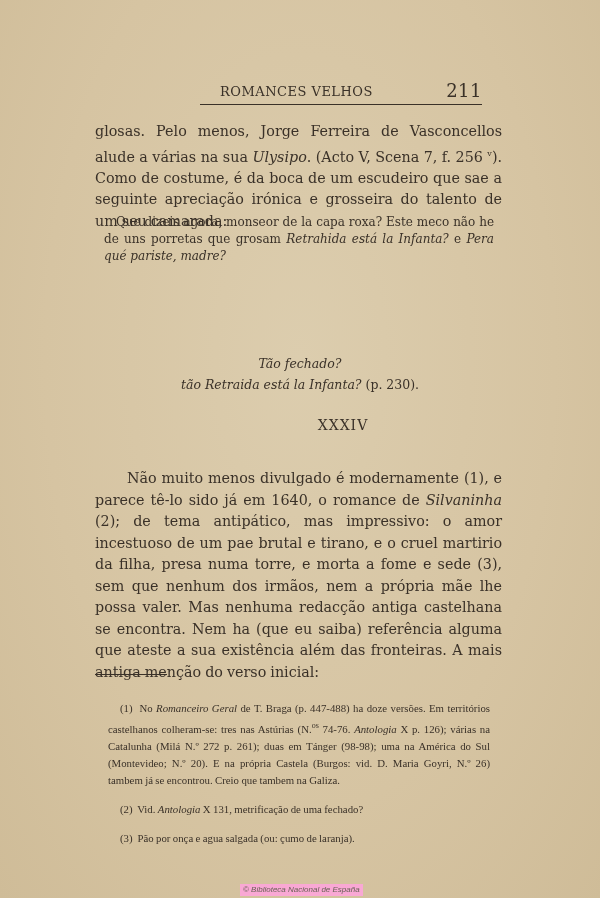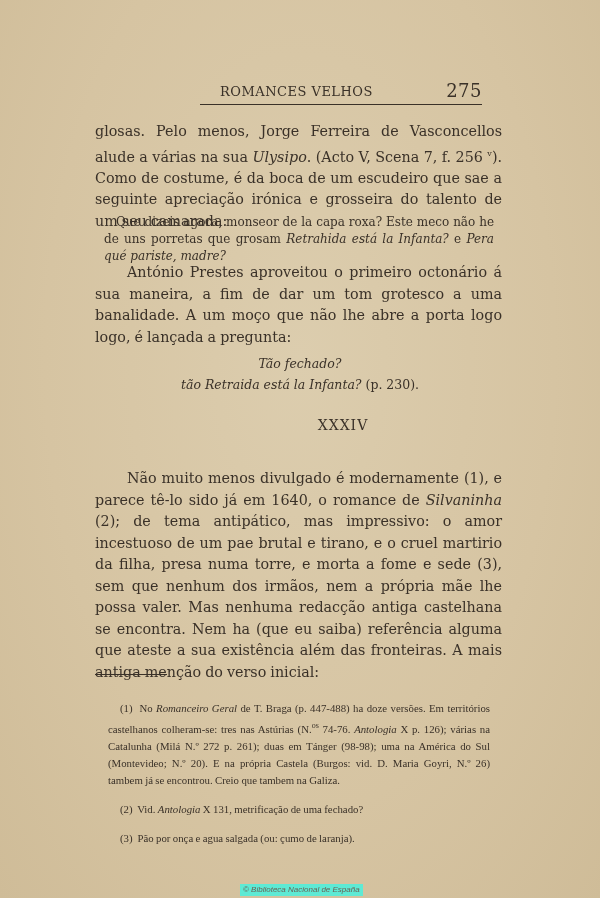--- a/index.html
+++ b/index.html
@@ -47,48 +47,45 @@
   .footnotes {
     position:absolute; left:96px; top:688px; width:406px;
     font-size:10.8px; line-height:17px; text-align:justify;
     font-family: "Liberation Serif", serif;
     word-spacing:-0.3px;
   }
   .footnotes p { margin:12px; }
   .fn-indent { text-indent:12px; }
   .credit {
     position:absolute; left:240px; top:884px; height:12px; padding:0 3px;
-    background:#5eead4; color:#6a6256; font-family:"Liberation Sans", sans-serif;
+    background:#f9a8d4; color:#6a6256; font-family:"Liberation Sans", sans-serif;
     font-size:8px; font-style:italic; line-height:12px;
   }
   i, em { font-style:italic; }
   sup { font-size:8px; }
 </style>
 </head>
 <body>
 
 <div class="page">
 
   <div class="running-head">
     <span class="title">ROMANCES VELHOS</span>
-    <span class="num">275</span>
+    <span class="num">211</span>
   </div>
   <div class="head-rule"></div>
 
   <div class="body-text p1">
     <p><span>glosas. Pelo menos, Jorge Ferreira de Vasconcellos alude a várias na sua </span><i>Ulysipo</i><span>. (Acto V, Scena 7, f. 256 </span><sup>v</sup><span>). Como de costume, é da boca de um escudeiro que sae a seguinte apreciação irónica e grosseira do talento de um seu camarada:</span></p>
   </div>
 
   <div class="quote">
     <p><span>Que dizeis agora, monseor de la capa roxa? Este meco não he de uns porretas que grosam </span><i>Retrahida está la Infanta?</i><span> e </span><i>Pera qué pariste, madre?</i></p>
   </div>
 
-  <div class="body-text p2">
-    <p class="indent">António Prestes aproveitou o primeiro octonário á sua maneira, a fim de dar um tom grotesco a uma banalidade. A um moço que não lhe abre a porta logo logo, é lançada a pregunta:</p>
-  </div>
 
   <div class="verse v1">Tão fechado?</div>
   <div class="verse v2"><span>tão Retraida está la Infanta?</span><span style="font-style:normal"> (p. 230).</span></div>
 
   <div class="section-num">XXXIV</div>
 
   <div class="body-text p3">
     <p class="indent"><span>Não muito menos divulgado é modernamente (1), e parece tê-lo sido já em 1640, o romance de </span><i>Silvaninha</i><span> (2); de tema antipático, mas impressivo: o amor incestuoso de um pae brutal e tirano, e o cruel martirio da filha, presa numa torre, e morta a fome e sede (3), sem que nenhum dos irmãos, nem a própria mãe lhe possa valer. Mas nenhuma redacção antiga castelhana se encontra. Nem ha (que eu saiba) referência alguma que ateste a sua existência além das fronteiras. A mais antiga menção do verso inicial:</span></p>
   </div>
 

